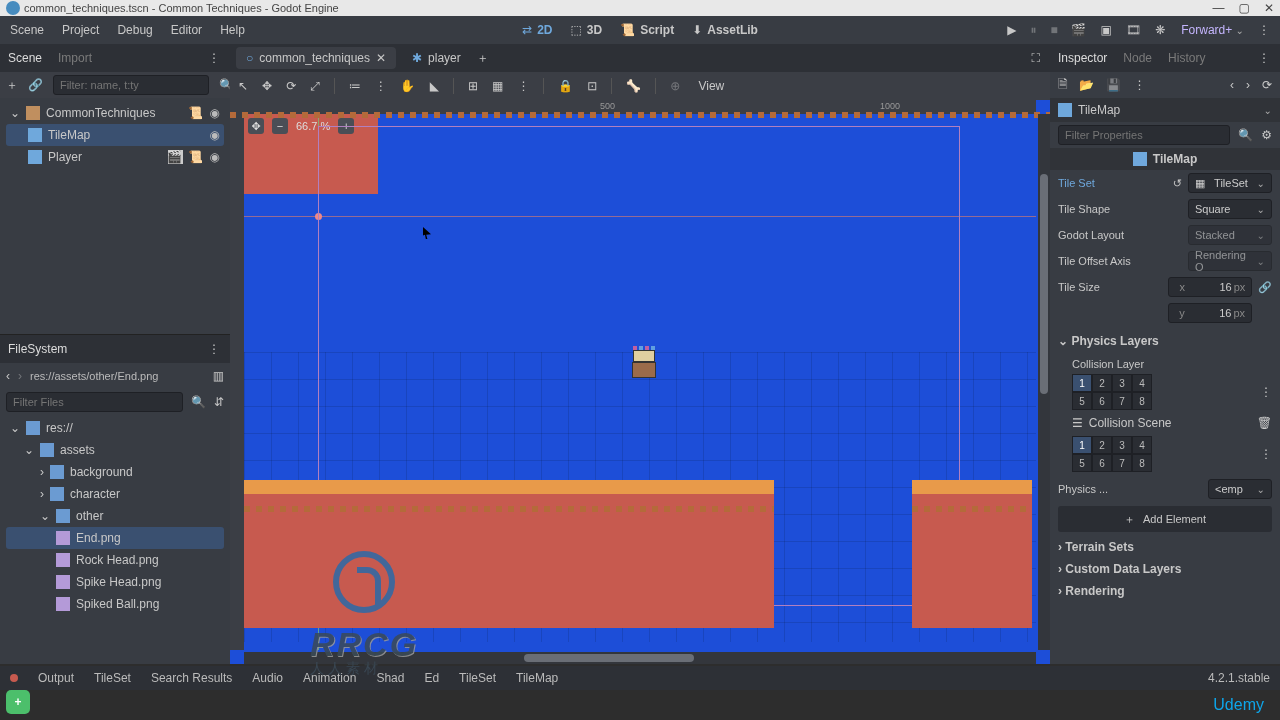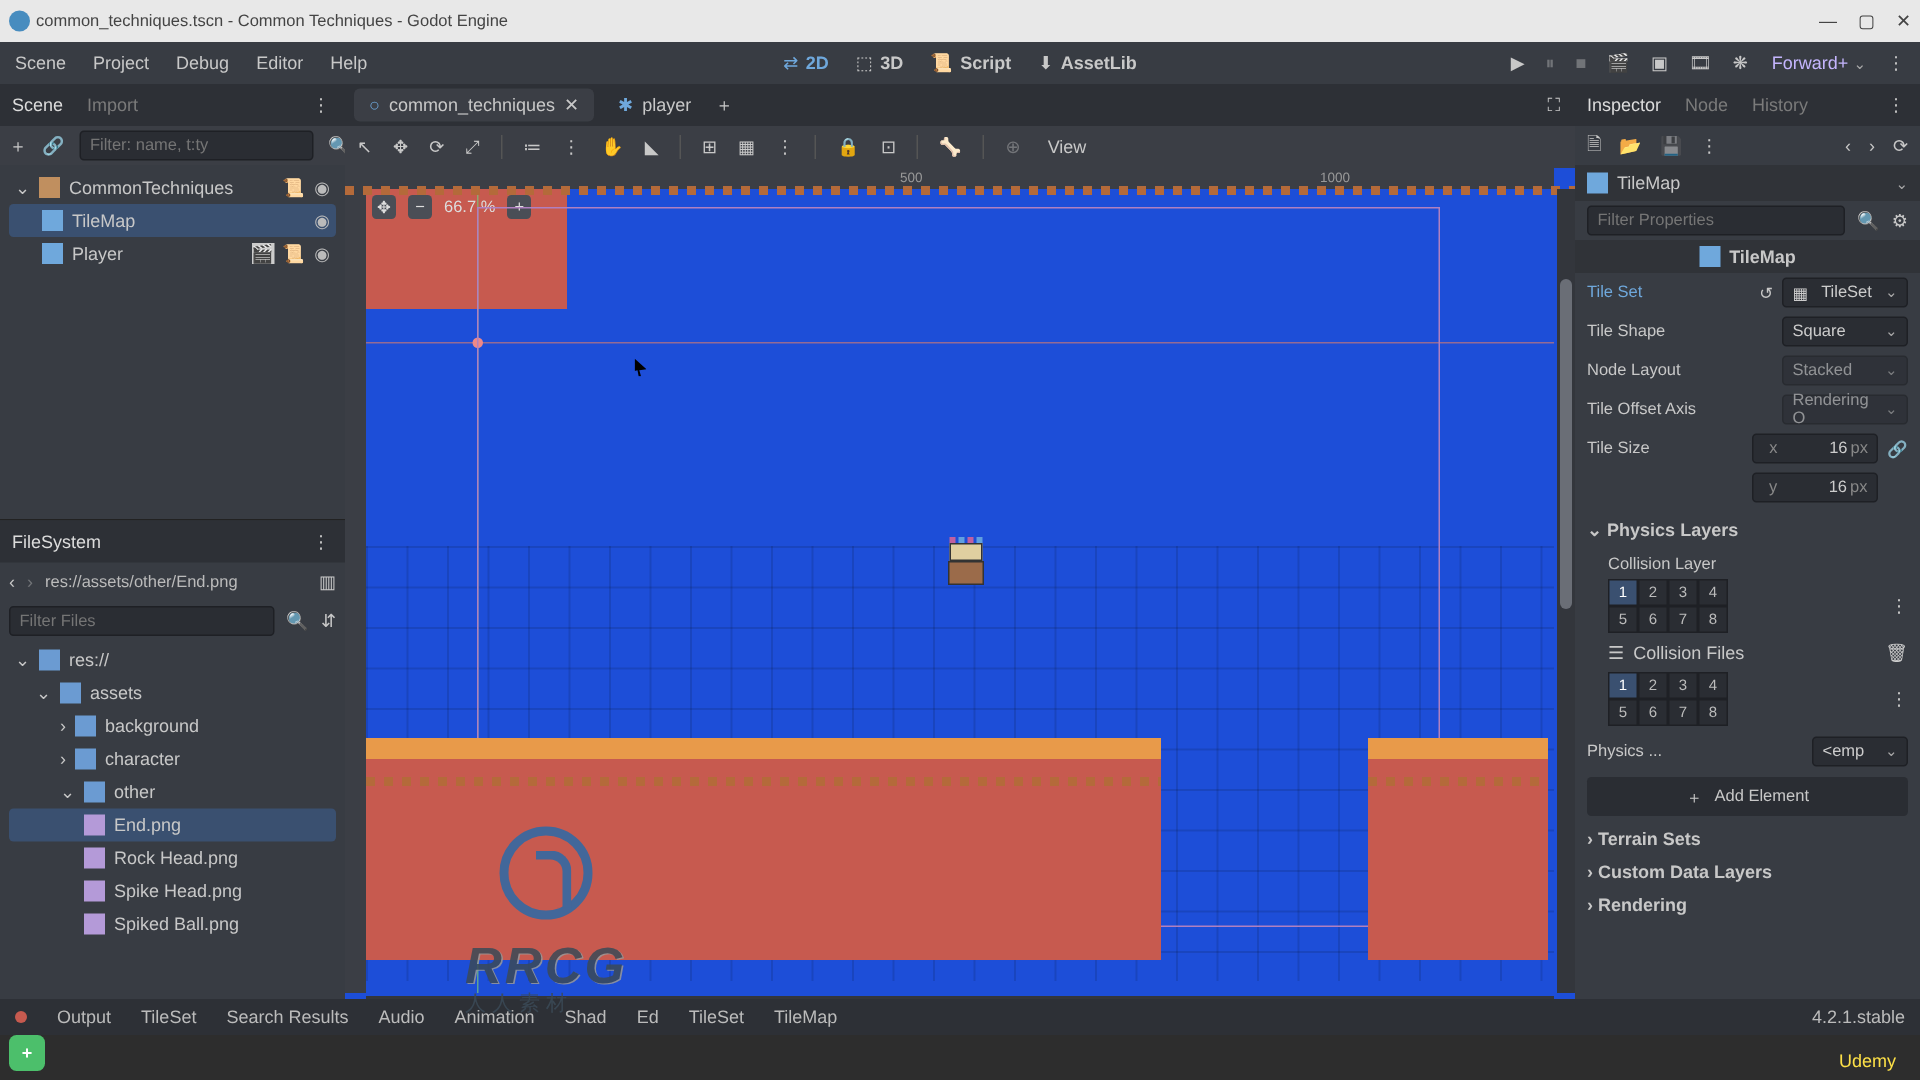--- a/index.html
+++ b/index.html
@@ -1,18 +1,18 @@
 <!DOCTYPE html>
 <html><head>
 <meta charset="utf-8">
 <style>
 * { margin:0; padding:0; box-sizing:border-box; font-family:"Segoe UI",Arial,sans-serif; }
 body { width:1280px; height:720px; background:#2d2d2d; color:#c8c8c8; font-size:12px; overflow:hidden; position:relative; }
 
-.titlebar { height:28px; background:#e8e8e8; display:flex; align-items:center; padding:0 6px; color:#444; font-size:11px; gap:4px;text-align:right; }
+.titlebar { height:16px; background:#e8e8e8; display:flex; align-items:center; padding:0 6px; color:#444; font-size:11px; gap:4px;text-align:right; }
 .titlebar .winbtns { margin-left:auto; display:flex; gap:14px; font-size:12px; }
 .titlebar .godot-icon { width:14px; height:14px; background:#478cbf; border-radius:50%; display:inline-block; }
 
 .menubar { height:28px; background:#383c43; display:flex; align-items:center; padding:0 10px; gap:18px; color:#c8c8c8; }
 .menubar .center { position:absolute; left:50%; transform:translateX(-50%); display:flex; gap:18px; align-items:center; }
 .menubar .center span { display:flex; align-items:center; gap:5px; }
 .menubar .right { margin-left:auto; display:flex; gap:14px; align-items:center; }
 .menubar .play { color:#c8c8c8; }
 .menubar .fwd { color:#c4b5fd; margin-left:2px; }
 .menubar .active2d { color:#6fa8dc; }
@@ -123,21 +123,21 @@
 .layers .grid4 { display:grid; grid-template-columns:repeat(4,20px); }
 .layers .dots { margin-left:auto; color:#ccc; }
 .layers .trash { margin-left:auto; color:#ccc; }
 .addel { height:26px; background:#2a2d33; margin:4px 8px; border-radius:3px; display:flex; align-items:center; justify-content:center; gap:8px; font-size:11px; }
 .fold { padding:4px 8px; font-size:12px; font-weight:bold; color:#c8c8c8; }
 
 .bottombar { position:absolute; bottom:30px; left:0; right:0; height:24px; background:#2d3036; display:flex; align-items:center; padding:0 10px; gap:20px; font-size:12px; color:#bbb; }
 .bottombar .dot { width:8px; height:8px; background:#c75a4f; border-radius:50%; }
 .bottombar .ver { margin-left:auto; }
 
-.udemy { position:absolute; right:16px; bottom:6px; color:#fde047; font-size:12px; }
+.udemy { position:absolute; right:16px; bottom:6px; color:#0ea5e9; font-size:16px; }
 
 .watermark { position:absolute; left:310px; bottom:42px; display:flex; align-items:center; gap:12px; opacity:.85; pointer-events:none;flex-direction:column; }
 .watermark .circ { width:62px; height:62px; border:6px solid #2b6aa8; border-radius:50%; position:relative; }
 .watermark .circ::after { content:""; position:absolute; left:18px; top:10px; width:18px; height:32px; border:6px solid #2b6aa8; border-left:none; border-bottom:none; border-radius:0 14px 0 0; }
 .watermark .txt { font-size:34px; font-weight:900; color:#3b4a57; font-style:italic; letter-spacing:2px; text-shadow:1px 1px 0 #999; }
 .watermark .sub { font-size:14px; color:#3b4a57; letter-spacing:4px; margin-top:-4px; }
 
 .greenbadge { position:absolute; left:6px; bottom:6px; width:24px; height:24px; background:#4cbf6b; border-radius:5px; display:flex; align-items:center; justify-content:center; color:#fff; font-weight:bold; }
 .chev::after { content:"⌄"; font-size:10px; color:#aaa; }
 </style>
@@ -414,21 +414,21 @@
         </span>
     </div>
     <div class="prop">
       <span class="lbl">Tile Shape</span>
       <span class="val">
           <span>Square</span>
           <span class="chev"></span>
         </span>
     </div>
     <div class="prop dim">
-      <span class="lbl">Node Layout</span>
+      <span class="lbl">Godot Layout</span>
       <span class="val">
           <span>Stacked</span>
           <span class="chev"></span>
         </span>
     </div>
     <div class="prop dim">
       <span class="lbl">Tile Offset Axis</span>
       <span class="val">
           <span>Rendering O</span>
           <span class="chev"></span>
@@ -465,21 +465,21 @@
         <div class="cell">4</div>
         <div class="cell">5</div>
         <div class="cell">6</div>
         <div class="cell">7</div>
         <div class="cell">8</div>
       </div>
       <span class="dots">⋮</span>
     </div>
     <div class="layers">
       <span>☰</span>
-      <span style="flex:1;padding-left:6px">Collision Files</span>
+      <span style="flex:1;padding-left:6px">Collision Scene</span>
       <span class="trash">🗑</span>
     </div>
     <div class="layers">
       <div class="grid4">
         <div class="cell on">1</div>
         <div class="cell">2</div>
         <div class="cell">3</div>
         <div class="cell">4</div>
         <div class="cell">5</div>
         <div class="cell">6</div>

